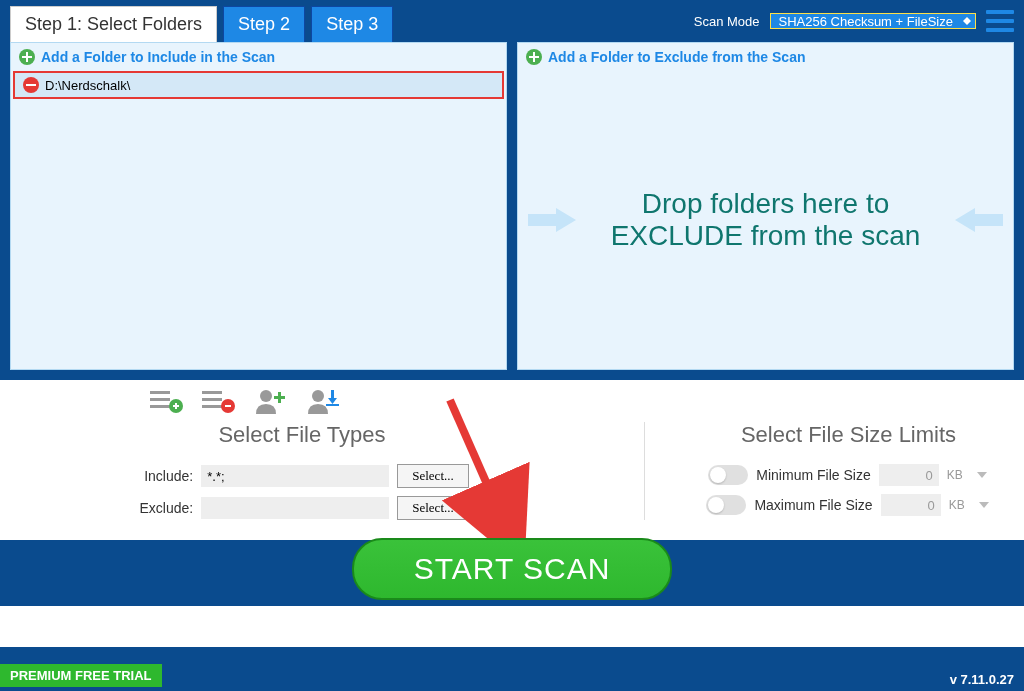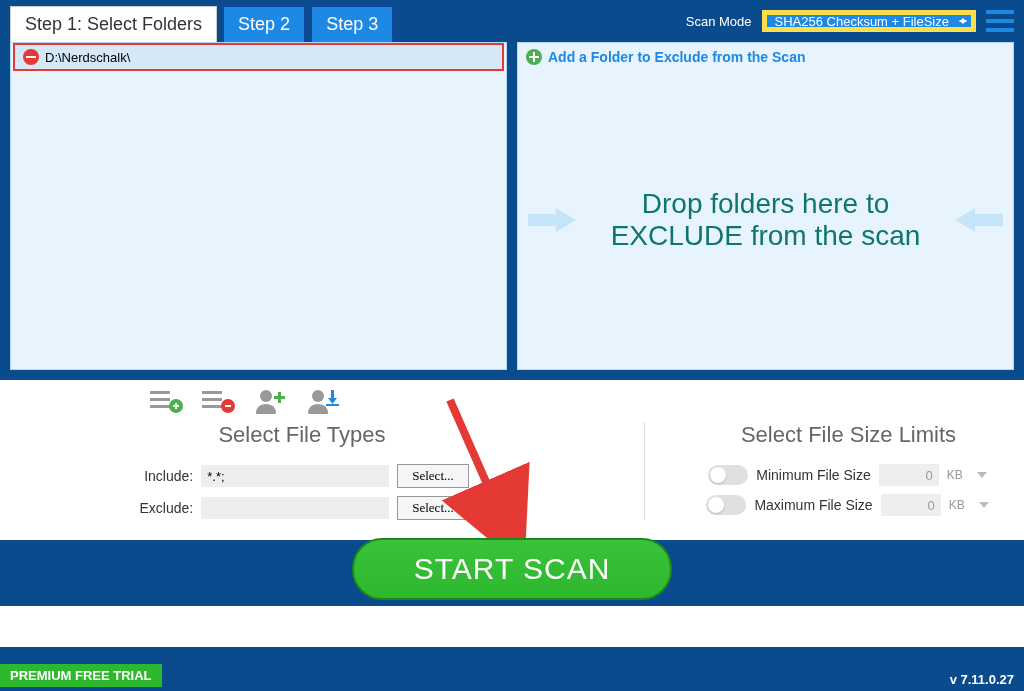--- a/index.html
+++ b/index.html
@@ -31,25 +31,25 @@
   background: #fff;
   color: #333;
   border: 1px solid #ccc;
   border-bottom: none;
 }
 .header-right { margin-left: auto; display: flex; align-items: center; gap: 10px; }
 .scan-mode-label { color: #fff; font-size: 13px; }
 .scan-mode-select {
   background: #1e88e5;
   color: #fff;
-  border: 5px solid #fde047;
+  border: 1px solid #fde047;
   padding: 2px 22px 2px 8px;
   font-size: 13px;
   position: relative;
-  height: 22px;
+  height: 16px;
   display: flex;
   align-items: center;
 }
 .scan-mode-select::after {
   content: '';
   position: absolute;
   right: 4px;
   top: 3px;
   width: 0; height: 0;
   border-left: 4px solid transparent;
@@ -220,20 +220,24 @@
       <span></span>
         <span></span>
         <span></span>
     </div>
   </div>
 </div>
 
 <div class="main">
   <div class="panels">
     <div class="panel">
+      <div class="panel-header">
+        <span class="add-icon"></span>
+        <span>Add a Folder to Include in the Scan</span>
+      </div>
       <div class="folder-list">
         <div class="folder-item">
           <span class="remove-icon"></span>
           <span>D:\Nerdschalk\</span>
         </div>
       </div>
     </div>
     <div class="panel">
       <div class="panel-header">
         <span class="add-icon"></span>

